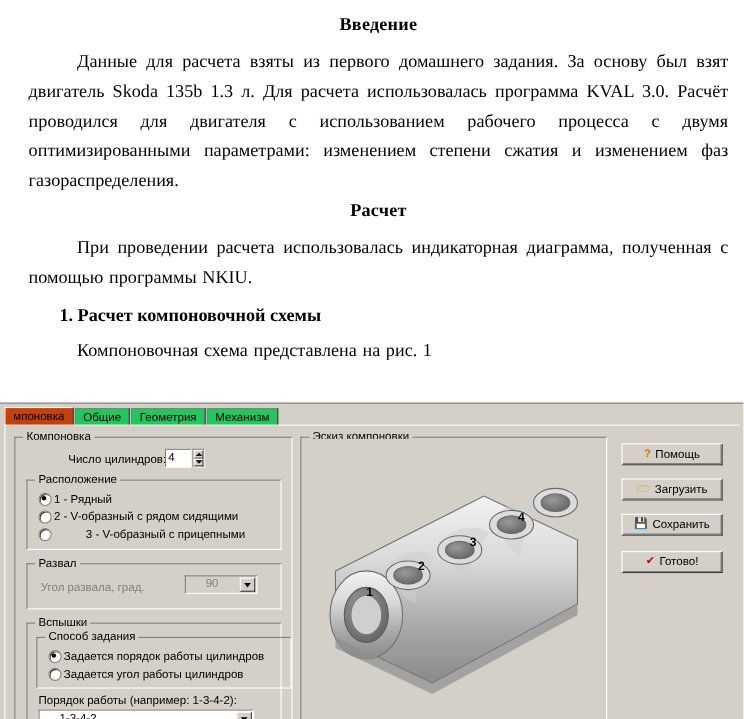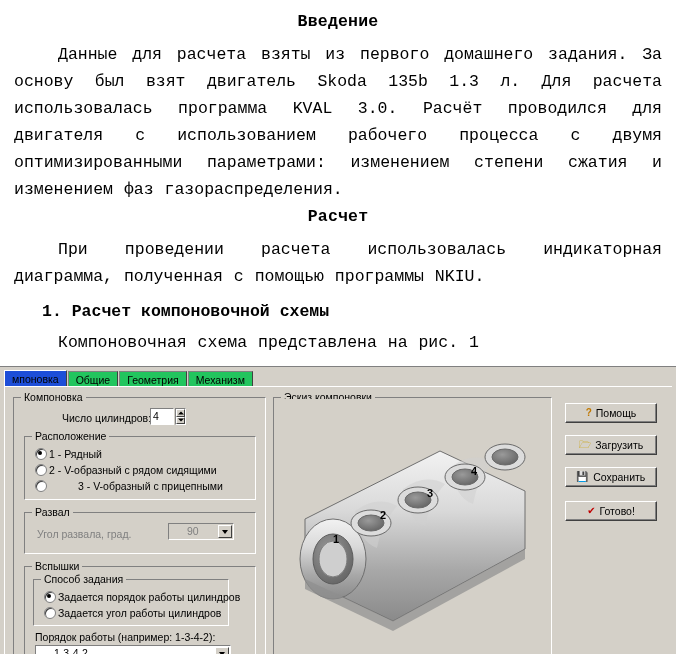--- a/index.html
+++ b/index.html
@@ -10,22 +10,21 @@
     font-family: "Liberation Serif", serif;
     overflow: hidden;
   }
   .page {
     position: relative;
     width: 676px;
     height: 654px;
     background: #fff;
   }
   .doc {
-    padding: 8px 14px 0 14px;
-    font-family: Liberation Mono, monospace;
+    padding: 8px 14px 0 26px;
   }
   .h-center {
     text-align: center;
     font-weight: bold;
     font-size: 16.5px;
     margin: 4px 0 10px 0;
     letter-spacing: 0.2px;
   }
   .para {
     text-align: justify;
@@ -73,21 +72,21 @@
     background: #22c55e;
     border: 1px solid #808080;
     border-bottom: none;
     border-right: 1px solid #404040;
     margin-right: 1px;
     font-size: 10.5px;
     line-height: 15px;
     white-space: nowrap;
   }
   .tab.active {
-    background: #1d4ed8;
+    background: #c2410c;
     border-top: 1px solid #ffffff;
     border-left: 1px solid #ffffff;
     height: 17px;
     font-weight: normal;
   }
   .tabbody {
     position: absolute;
     left: 4px; top: 19px;
     right: 4px; bottom: 0;
     border-top: 1px solid #ffffff;
@@ -286,21 +285,21 @@
           <div class="lbl dim" style="left:12px; top:15px;">Угол развала, град.</div>
           <div class="combo disabled" style="left:143px; top:10px; width:66px; height:17px;">
             <span>90</span>
             <span class="arrowbtn"></span>
           </div>
         </div>
 
         <div class="inner-group" style="left:10px; top:168px; width:232px; height:98px;">
           <div class="glabel">Вспышки</div>
 
-          <div class="inner-group" style="left:8px; top:12px; width:196px; height:47px;">
+          <div class="inner-group" style="left:8px; top:12px; width:232px; height:47px;">
             <div class="glabel">Способ задания</div>
             <div class="radio checked" style="left:10px; top:11px;">Задается порядок работы цилиндров</div>
             <div class="radio" style="left:10px; top:27px;">Задается угол работы цилиндров</div>
           </div>
 
           <div class="lbl" style="left:10px; top:64px;">Порядок работы (например: 1-3-4-2):</div>
           <div class="combo" style="left:10px; top:78px; width:196px; height:17px;">
             <span>1-3-4-2</span>
             <span class="arrowbtn"></span>
           </div>

